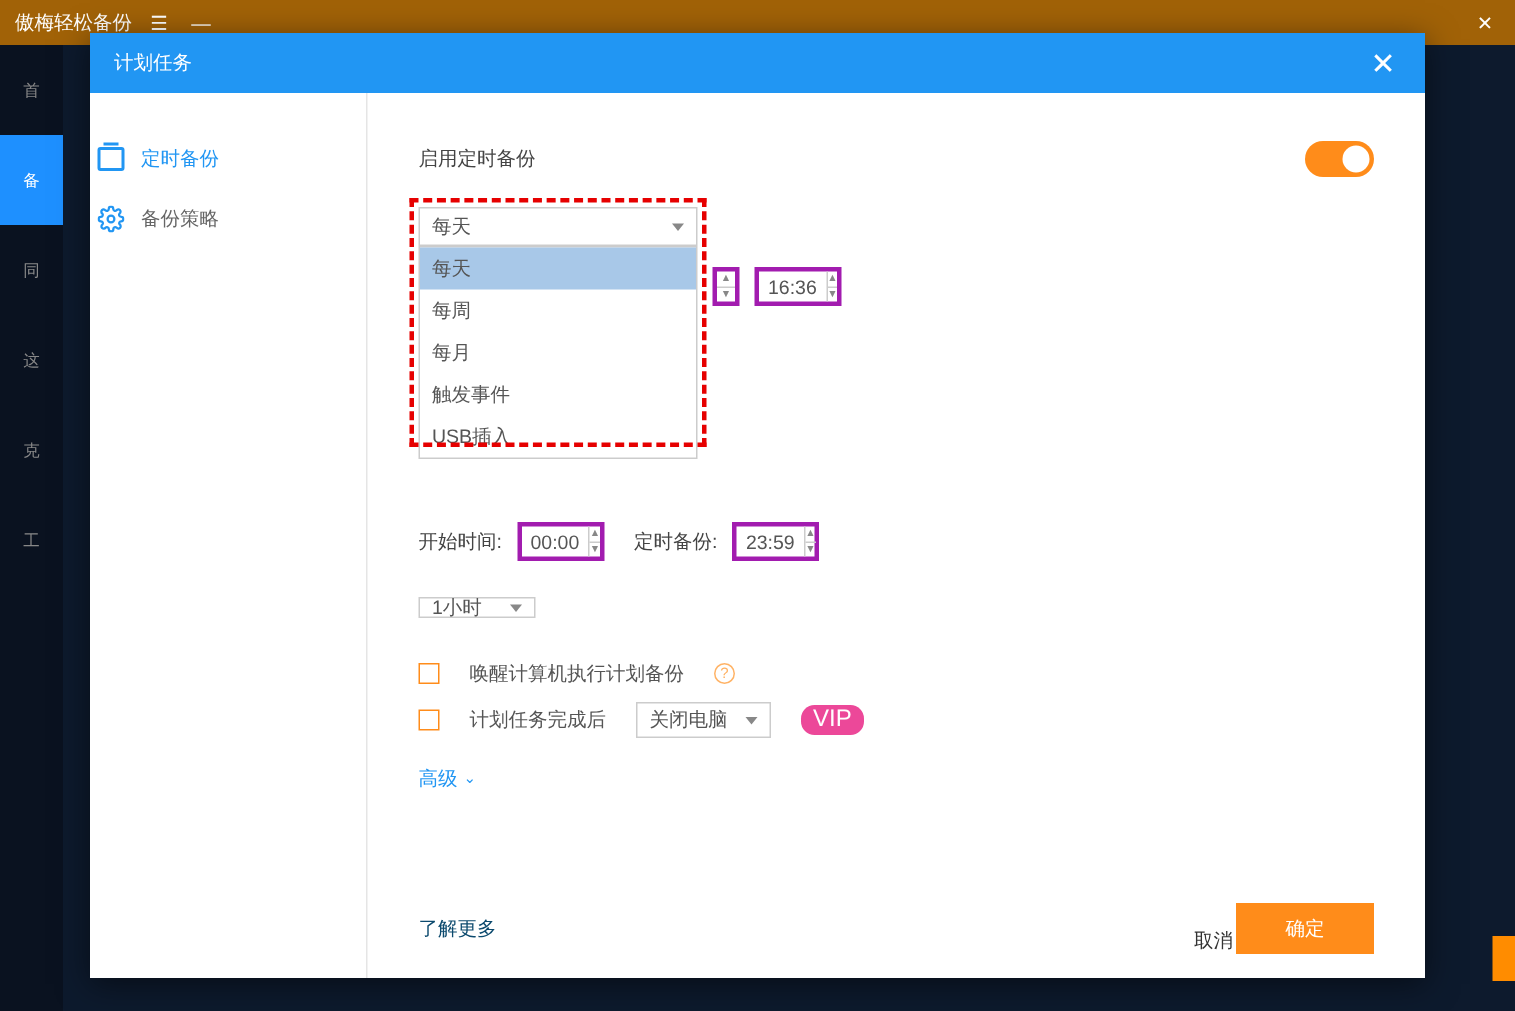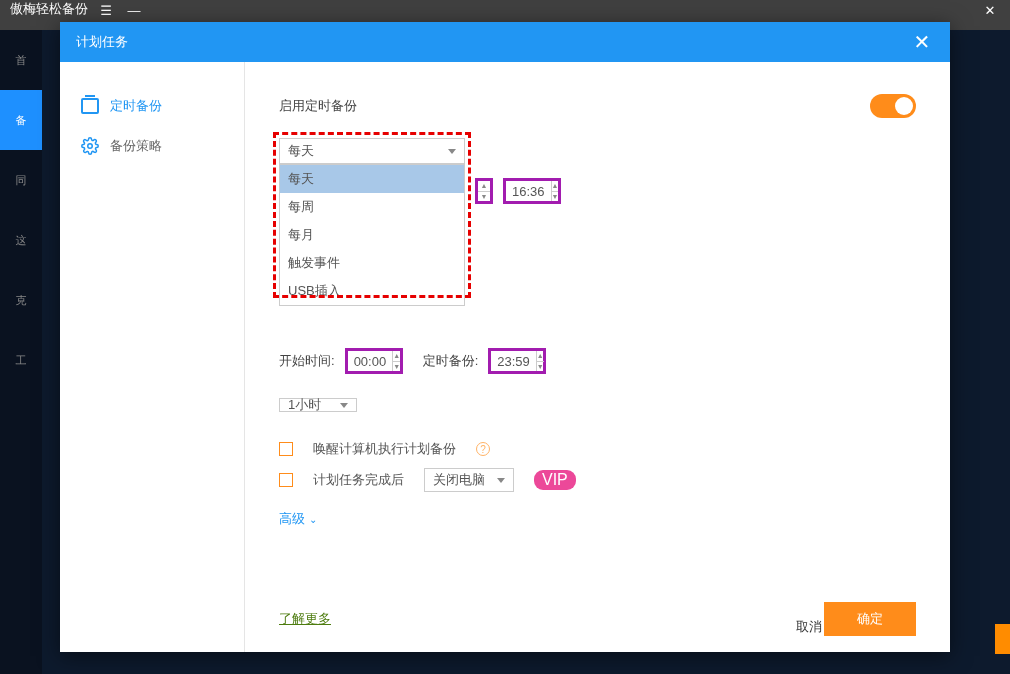--- a/index.html
+++ b/index.html
@@ -1,31 +1,31 @@
 <!DOCTYPE html>
 <html><head>
 <meta charset="utf-8">
 <style>
 *{box-sizing:border-box;margin:0;padding:0;font-family:"Microsoft YaHei",Arial,sans-serif;font-size:13px}
 body{width:1010px;height:674px;background:#0d1a2d;overflow:hidden;position:relative}
 .bg-window{position:absolute;inset:0;background:#0d1a2d}
-.bg-titlebar{position:absolute;top:0;left:0;right:0;height:30px;background:#404040;display:flex;align-items:flex-start;color:#fff;padding:0 10px}
+.bg-titlebar{position:absolute;top:0;left:0;right:0;height:30px;background:#a16207;display:flex;align-items:center;color:#fff;padding:0 10px}
 .bg-titlebar .close{margin-left:auto;width:20px;height:20px;display:flex;align-items:center;justify-content:center;color:#fff}
 .bg-titlebar .min{margin-left:8px;width:20px;height:20px;display:flex;align-items:center;justify-content:center;color:#fff}
 .bg-sidebar{position:absolute;left:0;top:30px;bottom:0;width:42px;background:#0a1220}
 .bg-sidebar .item{height:60px;color:#888;display:flex;align-items:center;justify-content:center;font-size:11px}
 .bg-sidebar .item.active{background:#1e90ff;color:#fff}
 .orange-bar{position:absolute;right:0;bottom:20px;width:15px;height:30px;background:#ff8c00}
 
 .modal{position:absolute;left:60px;top:22px;width:890px;height:630px;background:#fff;box-shadow:0 4px 20px rgba(0,0,0,.5)}
 .modal-header{height:40px;background:#2196f3;display:flex;align-items:center;padding:16px 16px;color:#fff}
 .modal-header .close{margin-left:auto;width:24px;height:24px;display:flex;align-items:center;justify-content:center;cursor:pointer;font-size:20px}
 .modal-body{display:flex;height:calc(100% - 40px)}
 .m-sidebar{width:185px;border-right:1px solid #e5e5e5;padding:24px 0}
-.m-nav{display:flex;align-items:center;gap:10px;padding:10px 20px;color:#666;cursor:pointer}
+.m-nav{display:flex;align-items:center;gap:10px;padding:10px 4px;color:#666;cursor:pointer}
 .m-nav.active{color:#2196f3}
 .m-nav .icon{width:20px;height:20px;display:flex;align-items:center;justify-content:center}
 .icon-calendar{width:18px;height:16px;border:2px solid currentColor;border-radius:2px;position:relative}
 .icon-calendar::before{content:"";position:absolute;top:-5px;left:2px;right:2px;height:2px;background:currentColor;box-shadow:0 3px 0 currentColor}
 .icon-gear svg{display:block}
 .m-content{flex:1;padding:32px 34px;position:relative}
 .row{display:flex;align-items:center;margin-bottom:20px}
 .label{color:#444}
 .toggle{margin-left:auto;width:46px;height:24px;background:#ff8c1a;border-radius:12px;position:relative;cursor:pointer}
 .toggle::after{content:"";position:absolute;right:3px;top:3px;width:18px;height:18px;background:#fff;border-radius:50%}
@@ -51,21 +51,21 @@
 .check-row{display:flex;align-items:center;gap:20px;margin-top:18px;color:#555}
 .check{width:14px;height:14px;border:1px solid #ff8c1a;background:#fff;cursor:pointer}
 .help{width:14px;height:14px;border:1px solid #ffb366;border-radius:50%;color:#ffb366;display:flex;align-items:center;justify-content:center;font-size:10px}
 .vip{background:#ec4899;color:#fff;border-radius:9px;padding:1px 8px;font-size:16px}
 .combo-mid{width:90px;height:24px}
 
 .adv-link{margin-top:18px;color:#2196f3;cursor:pointer;display:flex;align-items:center;gap:4px}
 .adv-link .chev{font-size:10px}
 
 .footer{position:absolute;left:0;right:0;bottom:0;padding:16px 34px;display:flex;align-items:center}
-.link{color:#4d7c0f;text-decoration:underline;cursor:pointer}
+.link{color:#0c4a6e;cursor:pointer}
 .footer .actions{margin-left:auto;display:flex;align-items:flex-end;gap:2px}
 .btn-cancel{color:#333;cursor:pointer}
 .btn-ok{width:92px;height:34px;background:#ff8c1a;color:#fff;border:none;cursor:pointer}
 </style>
 </head>
 <body>
 
 <div class="bg-window">
   <div class="bg-titlebar">
     <span>傲梅轻松备份</span>

